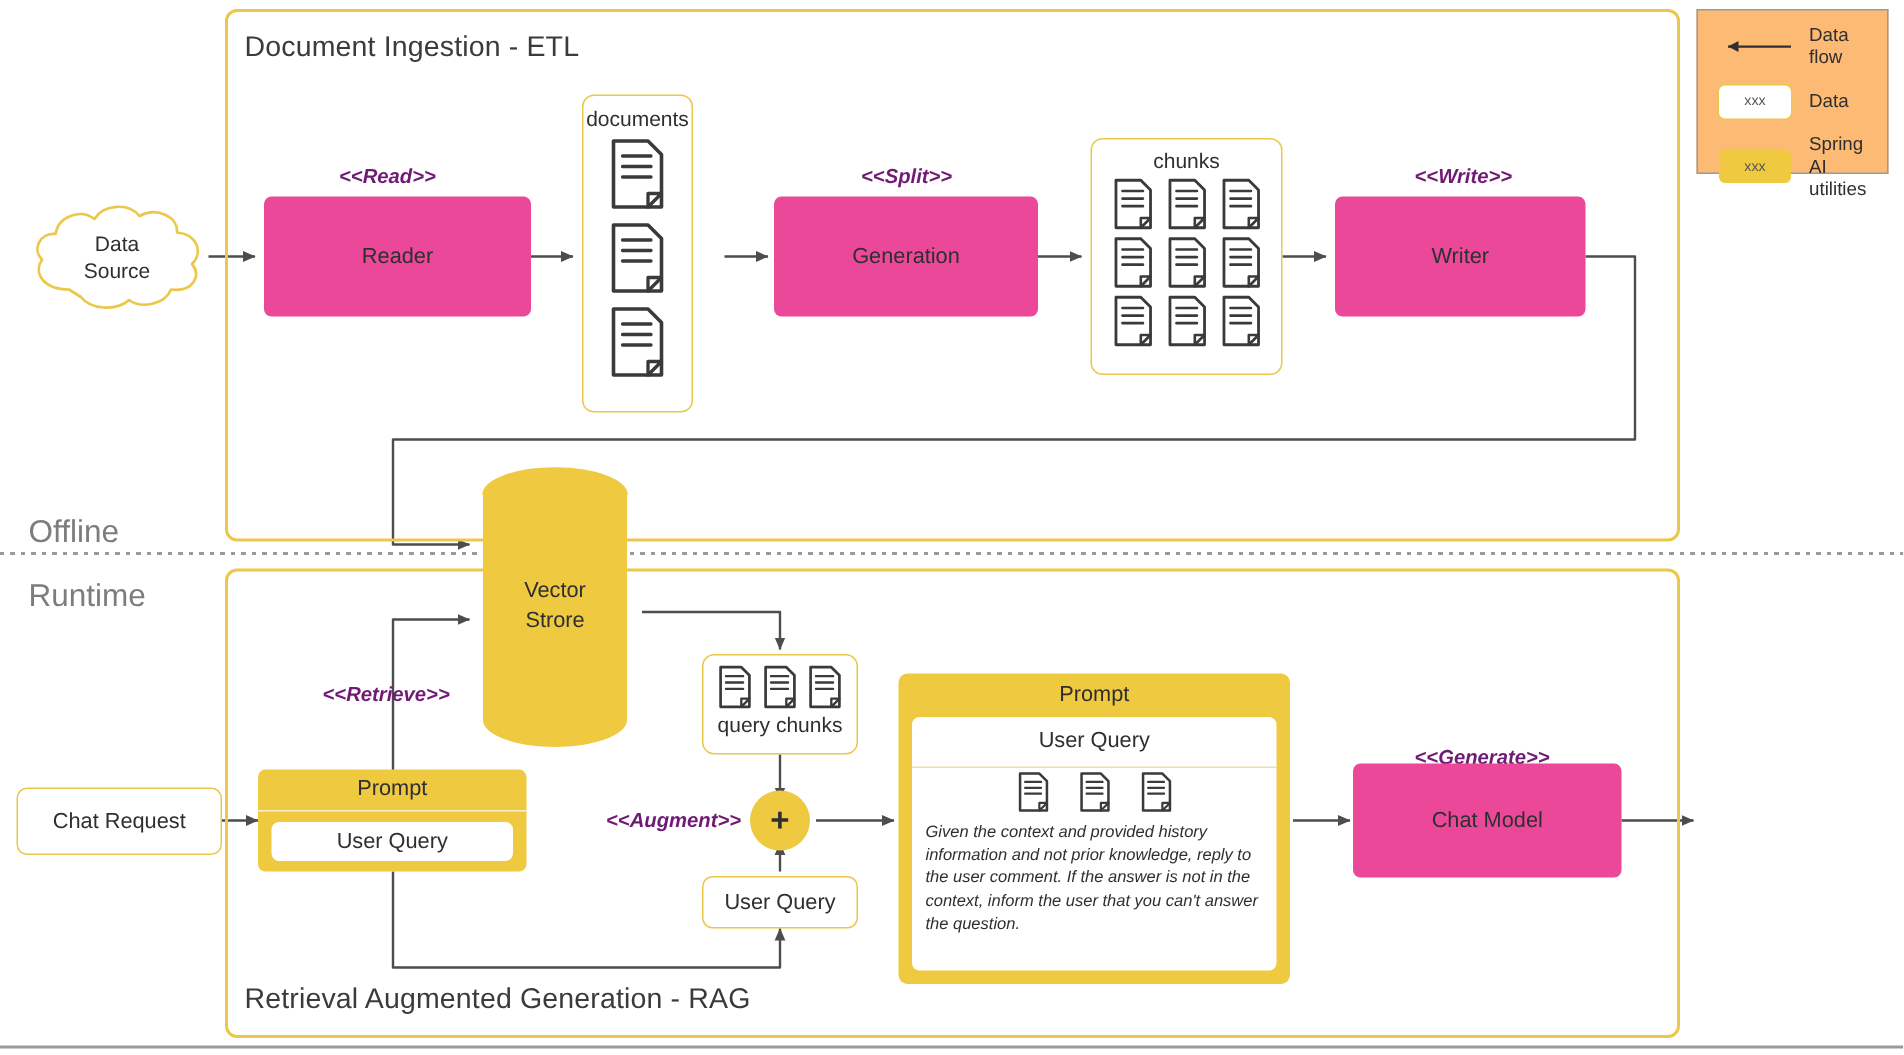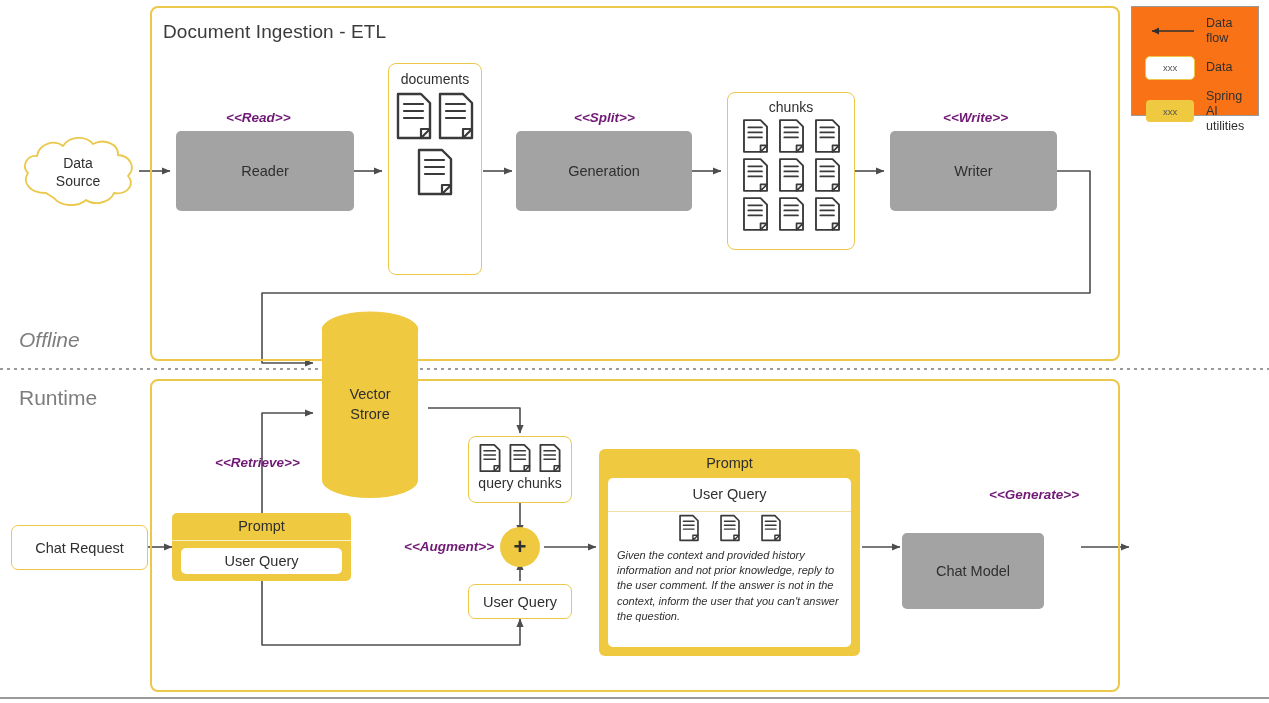--- a/index.html
+++ b/index.html
@@ -36,21 +36,21 @@
   
   .phase-label{
     position:absolute;
     font-size:21px;
     color:#7d7d7d;
     white-space:nowrap;
   }
 
   
   .util{
-    background:#a3a3a3;
+    background:#ec4899;
     border-radius:5px;
     display:flex;
     align-items:center;
     justify-content:center;
     font-size:14.5px;
     color:#2f2f2f;
   }
   
   .data{
     background:#ffffff;
@@ -201,21 +201,21 @@
     align-items:center;
     justify-content:center;
     font-size:22px;
     font-weight:bold;
     color:#2f2f2f;
     line-height:1;
   }
 
   
   .legend{
-    background:#f97316;
+    background:#fdba74;
     border:1.6px solid #9a9a9a;
     box-sizing:border-box;
     padding:9px 10px;
   }
   .legend-row{display:flex;align-items:center;margin-bottom:9px;}
   .legend-row:last-child{margin-bottom:0;}
   .legend-key{width:56px;flex:0 0 56px;display:flex;align-items:flex-end;justify-content:center;}
   .legend-txt{font-size:12.5px;color:#2f2f2f;line-height:1.22;padding-left:8px;}
   .lg-data{
     width:48px;height:22px;background:#fff;border:1.4px solid #EBC84A;border-radius:5px;
@@ -284,21 +284,21 @@
     </svg>
     <div class="cloud-label">
       <span>Data</span><br>
       <span>Source</span>
     </div>
   </div>
 
   <div class="stereotype" style="left:226px;top:110px;">&lt;&lt;Read&gt;&gt;</div>
   <div class="node util" style="left:176px;top:131px;width:178px;height:80px;">Reader</div>
 
-  <div class="node doc-box" style="left:388px;top:63px;width:94px;height:212px;padding-top:7px;">
+  <div class="node doc-box" style="left:388px;top:63px;width:74px;height:212px;padding-top:7px;">
     <div class="caption" style="margin-bottom:4px;">documents</div>
     <div class="doc-grid" style="width:100%;gap:6px 0;">
       <svg class="doc-ico" width="42" height="50" viewBox="0 0 42 50">
         <path d="M5,3 H28 L37,12 V47 H5 z" fill="#fff" stroke="#3a3a3a" stroke-width="2.4" stroke-linejoin="round"></path>
         <path d="M37,38 L28,47 L28,38 z" fill="#fff" stroke="#3a3a3a" stroke-width="2.2" stroke-linejoin="round"></path>
         <path d="M11,13 H30 M11,20 H30 M11,27 H30" stroke="#3a3a3a" stroke-width="2.2" stroke-linecap="round"></path>
       </svg>
       <svg class="doc-ico" width="42" height="50" viewBox="0 0 42 50">
         <path d="M5,3 H28 L37,12 V47 H5 z" fill="#fff" stroke="#3a3a3a" stroke-width="2.4" stroke-linejoin="round"></path>
         <path d="M37,38 L28,47 L28,38 z" fill="#fff" stroke="#3a3a3a" stroke-width="2.2" stroke-linejoin="round"></path>
@@ -362,26 +362,27 @@
         <path d="M5,3 H28 L37,12 V47 H5 z" fill="#fff" stroke="#3a3a3a" stroke-width="2.6" stroke-linejoin="round"></path>
         <path d="M37,38 L28,47 L28,38 z" fill="#fff" stroke="#3a3a3a" stroke-width="2.4" stroke-linejoin="round"></path>
         <path d="M11,13 H30 M11,20 H30 M11,27 H30" stroke="#3a3a3a" stroke-width="2.4" stroke-linecap="round"></path>
       </svg>
     </div>
   </div>
 
   <div class="stereotype" style="left:943px;top:110px;">&lt;&lt;Write&gt;&gt;</div>
   <div class="node util" style="left:890px;top:131px;width:167px;height:80px;">Writer</div>
 
-  <div class="phase-label" style="left:19px;top:328px;font-style:italic;">Offline</div>
+  <div class="phase-label" style="left:19px;top:343px;">Offline</div>
   <div class="node" style="left:0px;top:368px;width:1269px;height:2px;
               background-image:repeating-linear-gradient(to right,#9a9a9a 0,#9a9a9a 3px,transparent 3px,transparent 7px);"></div>
   <div class="phase-label" style="left:19px;top:386px;">Runtime</div>
 
   <div class="node group" style="left:150px;top:379px;width:970px;height:313px;"></div>
+  <div class="group-title" style="left:163px;top:656px;">Retrieval Augmented Generation - RAG</div>
 
   <div class="node" style="left:320px;top:310px;width:100px;height:190px;">
     <svg width="100" height="190" viewBox="0 0 100 190">
       <path d="M2,20 a48,18 0 0 1 96,0 V170 a48,18 0 0 1 -96,0 z" fill="#EFC940"></path>
       <path d="M2,20 a48,18 0 0 1 96,0" fill="none" stroke="#EFC940" stroke-width="1"></path>
     </svg>
     <div class="cyl-label" style="top:75px;">
       <span>Vector</span><br>
       <span>Strore</span>
     </div>
@@ -442,22 +443,22 @@
         <svg width="24" height="28" viewBox="0 0 42 50">
           <path d="M5,3 H28 L37,12 V47 H5 z" fill="#fff" stroke="#3a3a3a" stroke-width="3" stroke-linejoin="round"></path>
           <path d="M37,38 L28,47 L28,38 z" fill="#fff" stroke="#3a3a3a" stroke-width="2.6" stroke-linejoin="round"></path>
           <path d="M11,13 H30 M11,20 H30 M11,27 H30" stroke="#3a3a3a" stroke-width="2.6" stroke-linecap="round"></path>
         </svg>
       </div>
       <div class="bp-text">Given the context and provided history information and not prior knowledge, reply to the user comment. If the answer is not in the context, inform the user that you can't answer the question.</div>
     </div>
   </div>
 
-  <div class="stereotype" style="left:943px;top:487px;margin-left:46px;">&lt;&lt;Generate&gt;&gt;</div>
-  <div class="node util" style="left:902px;top:509px;width:142px;height:76px;margin-top:24px;">Chat Model</div>
+  <div class="stereotype" style="left:943px;top:497px;">&lt;&lt;Generate&gt;&gt;</div>
+  <div class="node util" style="left:902px;top:509px;width:179px;height:76px;">Chat Model</div>
 
 
   <div class="node legend" style="left:1131px;top:6px;width:128px;height:110px;">
     <div class="legend-row">
       <div class="legend-key">
         <svg width="52" height="12" viewBox="0 0 52 12">
           <path d="M50,6 L8,6" stroke="#2f2f2f" stroke-width="1.5" fill="none"></path>
           <path d="M8,6 L15,2.4 L15,9.6 z" fill="#2f2f2f"></path>
         </svg>
       </div>

